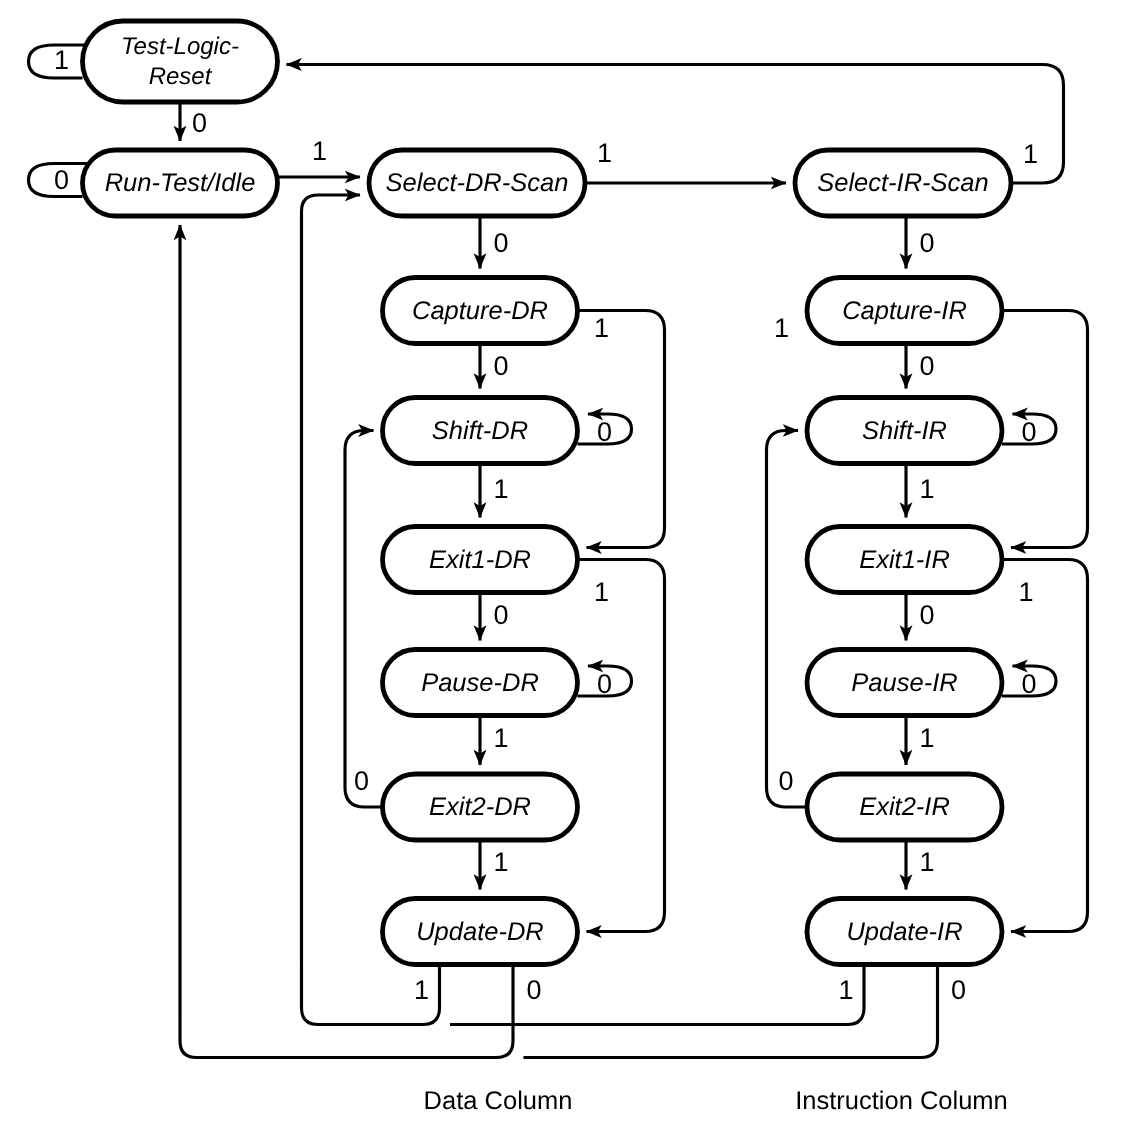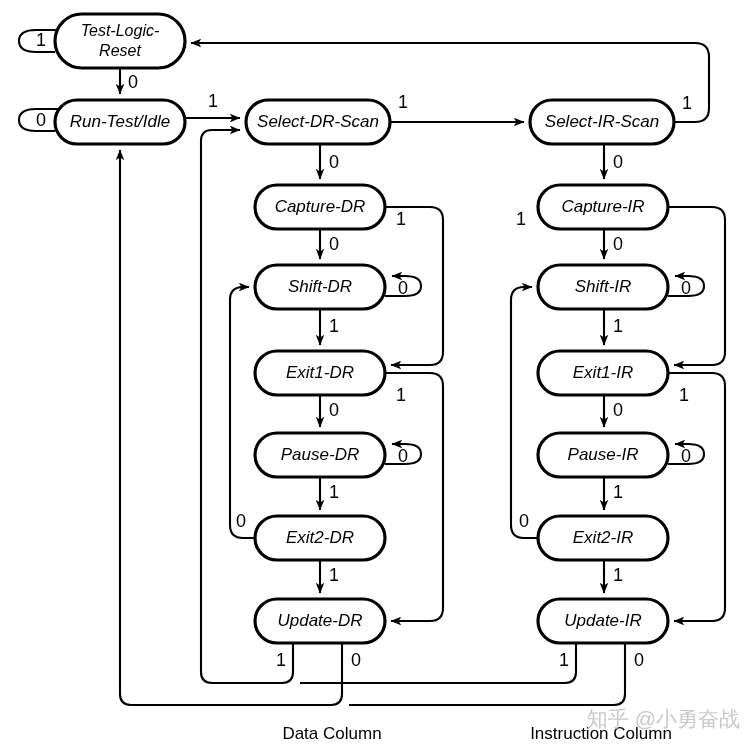--- a/index.html
+++ b/index.html
@@ -255,14 +255,13 @@
 
     <g>
       <rect class="state-box" x="538" y="599" width="130" height="44" rx="22" ry="22"></rect>
       <text class="state-label" x="603" y="622">Update-IR</text>
     </g>
 
     <text class="column-caption" x="332" y="735">Data Column</text>
     <text class="column-caption" x="601" y="735">Instruction Column</text>
   </svg>
 
-  <div class="watermark">知乎 @小勇奋战</div>
 </div>
 
 </body></html>

